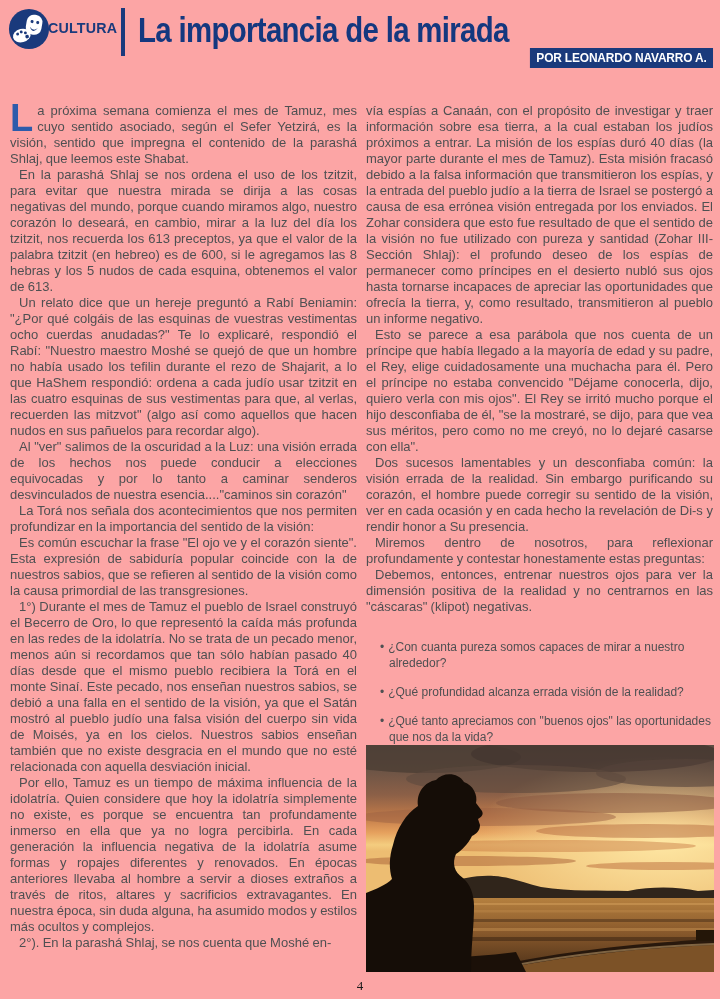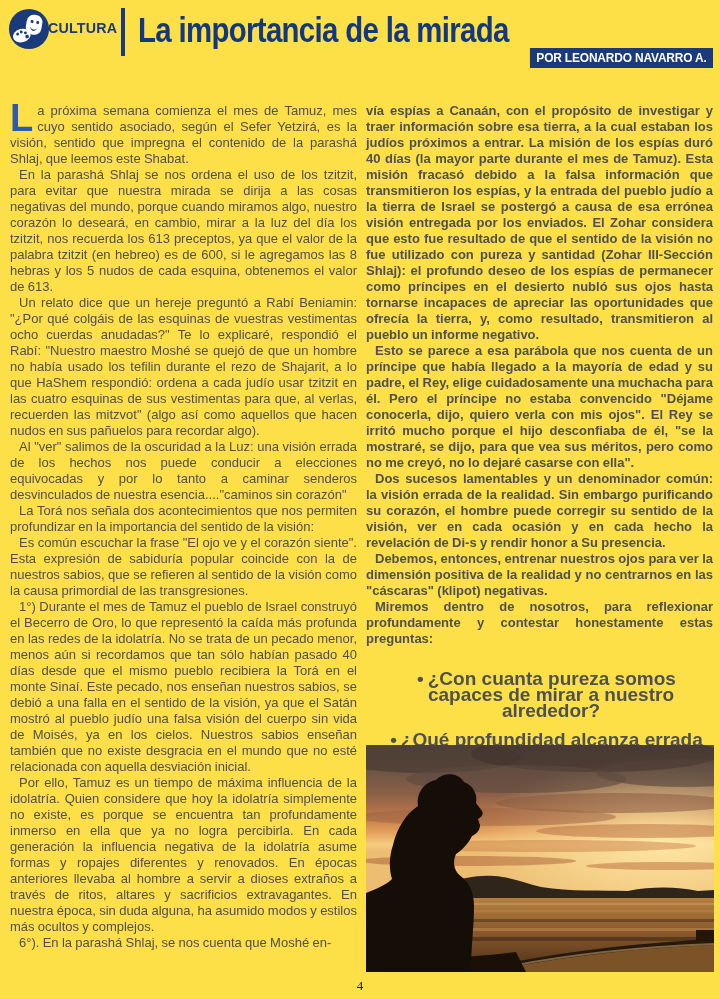--- a/index.html
+++ b/index.html
@@ -1,39 +1,39 @@
 <!DOCTYPE html>
 <html><head>
 <meta charset="utf-8">
 <style>
   html,body{margin:0;padding:0;background:#ffffff;}
-  .page{position:relative;width:720px;height:999px;background:#fde047;overflow:hidden;
+  .page{position:relative;width:720px;height:999px;background:#fca5a5;overflow:hidden;
         font-family:"Liberation Sans",sans-serif;}
   
   .logo{position:absolute;left:8px;top:8px;width:42px;height:42px;}
   .section-label{position:absolute;left:48px;top:19px;font-size:15px;font-weight:bold;
         color:#1a3a7c;letter-spacing:.2px;transform:scaleX(.95);transform-origin:left center;}
   .divider{position:absolute;left:121px;top:8px;width:4px;height:48px;background:#1a3a7c;}
   .title{position:absolute;left:138px;top:10px;font-size:35px;font-weight:bold;color:#14387f;
         letter-spacing:-.8px;white-space:nowrap;transform:scaleX(.84);transform-origin:left top;}
   .byline{position:absolute;top:48px;right:7px;background:#1a3a7c;color:#fff;font-weight:bold;
         font-size:13px;line-height:15px;padding:2px 7px 3px;letter-spacing:-.2px;
         transform:scaleX(.92);transform-origin:right center;white-space:nowrap;}
   
   .col{position:absolute;top:103px;width:347px;}
   .col-left{left:10px;}
-  .col-right{left:366px;font-weight:bold;}
+  .col-right{left:366px;}
   .para{margin:0;font-size:13px;line-height:16px;color:#4f5052;text-align:justify;
         text-indent:9px;word-spacing:-.3px;}
   .para.noindent{text-indent:0;}
   .dropcap{float:left;font-size:38px;line-height:29px;font-weight:bold;color:#2d5bab;
         padding:1px 4px 0 0;}
   .questions{list-style:none;margin:24px 0 0 0;padding:0 0 0 10px;}
-  .question{margin:0 0 13px 0;padding-left:13px;text-indent:-9px;font-size:19px;
-        line-height:16px;color:#4f5052;text-align:center;}
+  .question{margin:0 0 13px 0;padding-left:13px;text-indent:-9px;font-size:12px;
+        line-height:16px;color:#4f5052;text-align:left;}
   .bullet{margin-right:4px;}
   
   .photo{position:absolute;left:366px;top:745px;width:348px;height:227px;overflow:hidden;}
   .photo svg{display:block;width:100%;height:100%;}
   
   .page-number{position:absolute;left:0;top:978px;width:720px;text-align:center;
         font-family:"Liberation Serif",serif;font-size:13px;color:#1a1a1a;}
 </style>
 </head>
 <body>
@@ -66,31 +66,31 @@
   <div class="col col-left">
     <p class="para noindent"><span class="dropcap">L</span><span>a próxima semana comienza el mes de Tamuz, mes cuyo sentido asociado, según el Sefer Yetzirá, es la visión, sentido que impregna el contenido de la parashá Shlaj, que leemos este Shabat.</span></p>
     <div>
         <p class="para">En la parashá Shlaj se nos ordena el uso de los tzitzit, para evitar que nuestra mirada se dirija a las cosas negativas del mundo, porque cuando miramos algo, nuestro corazón lo deseará, en cambio, mirar a la luz del día los tzitzit, nos recuerda los 613 preceptos, ya que el valor de la palabra tzitzit (en hebreo) es de 600, si le agregamos las 8 hebras y los 5 nudos de cada esquina, obtenemos el valor de 613.</p>
         <p class="para">Un relato dice que un hereje preguntó a Rabí Beniamin: "¿Por qué colgáis de las esquinas de vuestras vestimentas ocho cuerdas anudadas?" Te lo explicaré, respondió el Rabí: "Nuestro maestro Moshé se quejó de que un hombre no había usado los tefilin durante el rezo de Shajarit, a lo que HaShem respondió: ordena a cada judío usar tzitzit en las cuatro esquinas de sus vestimentas para que, al verlas, recuerden las mitzvot" (algo así como aquellos que hacen nudos en sus pañuelos para recordar algo).</p>
         <p class="para">Al "ver" salimos de la oscuridad a la Luz: una visión errada de los hechos nos puede conducir a elecciones equivocadas y por lo tanto a caminar senderos desvinculados de nuestra esencia...."caminos sin corazón"</p>
         <p class="para">La Torá nos señala dos acontecimientos que nos permiten profundizar en la importancia del sentido de la visión:</p>
         <p class="para">Es común escuchar la frase "El ojo ve y el corazón siente". Esta expresión de sabiduría popular coincide con la de nuestros sabios, que se refieren al sentido de la visión como la causa primordial de las transgresiones.</p>
         <p class="para">1°) Durante el mes de Tamuz el pueblo de Israel construyó el Becerro de Oro, lo que representó la caída más profunda en las redes de la idolatría. No se trata de un pecado menor, menos aún si recordamos que tan sólo habían pasado 40 días desde que el mismo pueblo recibiera la Torá en el monte Sinaí. Este pecado, nos enseñan nuestros sabios, se debió a una falla en el sentido de la visión, ya que el Satán mostró al pueblo judío una falsa visión del cuerpo sin vida de Moisés, ya en los cielos. Nuestros sabios enseñan también que no existe desgracia en el mundo que no esté relacionada con aquella desviación inicial.</p>
         <p class="para">Por ello, Tamuz es un tiempo de máxima influencia de la idolatría. Quien considere que hoy la idolatría simplemente no existe, es porque se encuentra tan profundamente inmerso en ella que ya no logra percibirla. En cada generación la influencia negativa de la idolatría asume formas y ropajes diferentes y renovados. En épocas anteriores llevaba al hombre a servir a dioses extraños a través de ritos, altares y sacrificios extravagantes. En nuestra época, sin duda alguna, ha asumido modos y estilos más ocultos y complejos.</p>
-        <p class="para">6°). En la parashá Shlaj, se nos cuenta que Moshé en-</p>
+        <p class="para">2°). En la parashá Shlaj, se nos cuenta que Moshé en-</p>
       </div>
   </div>
 
   <div class="col col-right">
     <p class="para noindent">vía espías a Canaán, con el propósito de investigar y traer información sobre esa tierra, a la cual estaban los judíos próximos a entrar. La misión de los espías duró 40 días (la mayor parte durante el mes de Tamuz). Esta misión fracasó debido a la falsa información que transmitieron los espías, y la entrada del pueblo judío a la tierra de Israel se postergó a causa de esa errónea visión entregada por los enviados. El Zohar considera que esto fue resultado de que el sentido de la visión no fue utilizado con pureza y santidad (Zohar III-Sección Shlaj): el profundo deseo de los espías de permanecer como príncipes en el desierto nubló sus ojos hasta tornarse incapaces de apreciar las oportunidades que ofrecía la tierra, y, como resultado, transmitieron al pueblo un informe negativo.</p>
     <div>
         <p class="para">Esto se parece a esa parábola que nos cuenta de un príncipe que había llegado a la mayoría de edad y su padre, el Rey, elige cuidadosamente una muchacha para él. Pero el príncipe no estaba convencido "Déjame conocerla, dijo, quiero verla con mis ojos". El Rey se irritó mucho porque el hijo desconfiaba de él, "se la mostraré, se dijo, para que vea sus méritos, pero como no me creyó, no lo dejaré casarse con ella".</p>
-        <p class="para">Dos sucesos lamentables y un denominador común: la visión errada de la realidad. Sin embargo purificando su corazón, el hombre puede corregir su sentido de la visión, ver en cada ocasión y en cada hecho la revelación de Di-s y rendir honor a Su presencia.</p>
+        <p class="para">Dos sucesos lamentables y un desconfiaba común: la visión errada de la realidad. Sin embargo purificando su corazón, el hombre puede corregir su sentido de la visión, ver en cada ocasión y en cada hecho la revelación de Di-s y rendir honor a Su presencia.</p>
+        <p class="para">Miremos dentro de nosotros, para reflexionar profundamente y contestar honestamente estas preguntas:</p>
         <p class="para">Debemos, entonces, entrenar nuestros ojos para ver la dimensión positiva de la realidad y no centrarnos en las "cáscaras" (klipot) negativas.</p>
-        <p class="para">Miremos dentro de nosotros, para reflexionar profundamente y contestar honestamente estas preguntas:</p>
       </div>
     <ul class="questions">
         <li class="question"><span class="bullet">•</span><span class="qtext">¿Con cuanta pureza somos capaces de mirar a nuestro alrededor?</span></li>
         <li class="question"><span class="bullet">•</span><span class="qtext">¿Qué profundidad alcanza errada visión de la realidad?</span></li>
         <li class="question"><span class="bullet">•</span><span class="qtext">¿Qué tanto apreciamos con "buenos ojos" las oportunidades que nos da la vida?</span></li>
       </ul>
   </div>
 
   <div class="photo" title="Silueta de un hombre contemplando un atardecer sobre el mar con montañas al fondo">
     <svg viewBox="0 0 348 227" preserveAspectRatio="none">

